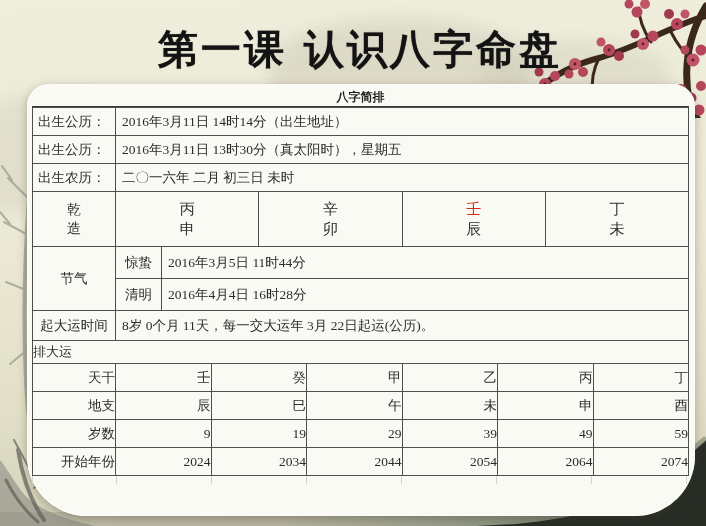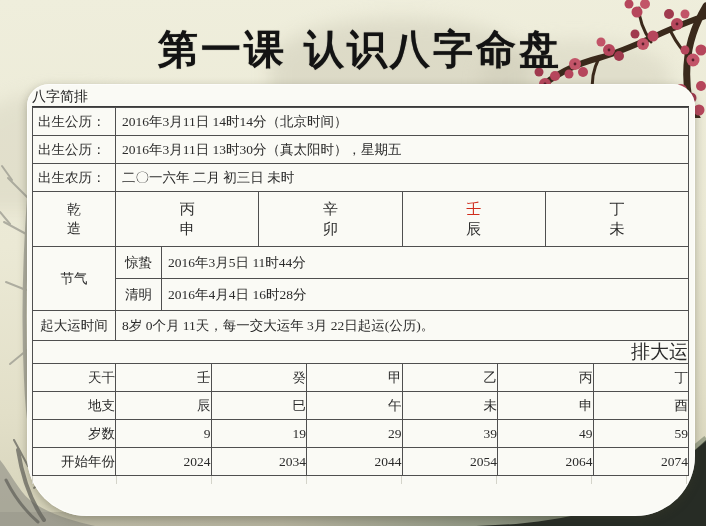--- a/index.html
+++ b/index.html
@@ -19,34 +19,34 @@
   .panel-shadow{position:absolute;left:27px;top:84px;width:668px;height:432px;border-radius:22px 22px 60px 60px;
     box-shadow:0 3px 10px rgba(60,60,40,.35);z-index:1;}
   
   .panel{
     position:absolute;left:27px;top:84px;width:668px;height:432px;
     background:#fafaf5;border-radius:22px 22px 60px 60px;z-index:2;
     box-shadow:inset 0 0 0 1px rgba(255,255,255,.6);
   }
   .tables{margin:4px 6px 0 5px;width:657px;
     font-family:"Liberation Serif","DejaVu Serif",serif;color:#2b2b2b;}
-  .tbl-caption{height:18px;line-height:18px;font-weight:normal;
-    font-size:14px;color:#1c1c1c;border-bottom:2px solid #3a3a3a;}
+  .tbl-caption{height:18px;line-height:18px;text-align:center;font-weight:bold;
+    font-size:12px;color:#1c1c1c;border-bottom:2px solid #3a3a3a;}
   table{width:657px;border-collapse:collapse;table-layout:fixed;margin-top:-1px;font-size:13.5px;}
   td{border:1px solid #4f4f4f;padding:0 6px;overflow:hidden;white-space:nowrap;}
   td.lbl{width:83px;padding-left:5px;padding-right:12px;}
   td.center{text-align:center;padding:12px;}
   .birth td{height:27px;}
   .qz td{height:54px;text-align:center;padding:0;}
   .stack{display:flex;flex-direction:column;justify-content:center;line-height:19px;height:54px;font-size:14px;}
   .pillar{line-height:20px;font-size:15px;}
   .jq td{height:31px;}
   .jq td.sub{width:46px;text-align:center;padding:0;}
   .qd td{height:29px;}
-  .dy-caption{height:22px;line-height:22px;text-align:right;font-size:19px;
+  .dy-caption{height:22px;line-height:22px;text-align:left;font-size:13px;
     border:1px solid #4f4f4f;margin-top:-1px;}
   .dy td{height:27px;text-align:right;padding:0;}
   .ghost{display:flex;height:8px;margin-top:0;}
   .ghost div{border-right:1px solid #d4d4ca;height:8px;}
   .ghost div:first-child{border-left:1px solid #d4d4ca;width:83px;}
   .ghost div.g{width:94px;}
   
   .page-title{
     position:absolute;left:0;top:22px;width:706px;text-align:center;z-index:2;
     font-family:"DejaVu Serif","Liberation Serif",serif;font-weight:bold;
@@ -147,21 +147,21 @@
     <div class="tbl-caption">八字简排</div>
 
     <table class="birth">
       <colgroup>
           <col style="width:83px">
           <col>
         </colgroup>
       <tbody>
           <tr>
         <td class="lbl">出生公历：</td>
-        <td class="val">2016年3月11日 14时14分（北京时间）</td>
+        <td class="val">2016年3月11日 14时14分（出生地址）</td>
       </tr>
       <tr>
         <td class="lbl">出生公历：</td>
         <td class="val">2016年3月11日 13时30分（真太阳时），星期五</td>
       </tr>
       <tr>
         <td class="lbl">出生农历：</td>
         <td class="val">二〇一六年 二月 初三日 未时</td>
       </tr>
     </tbody>

